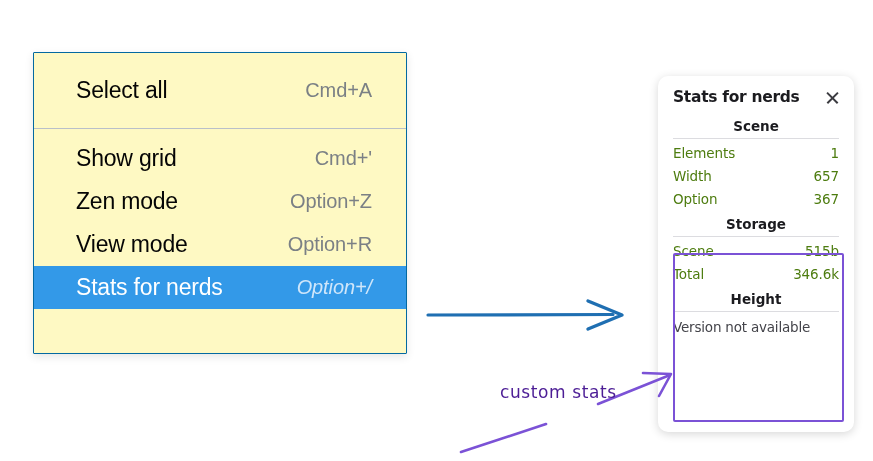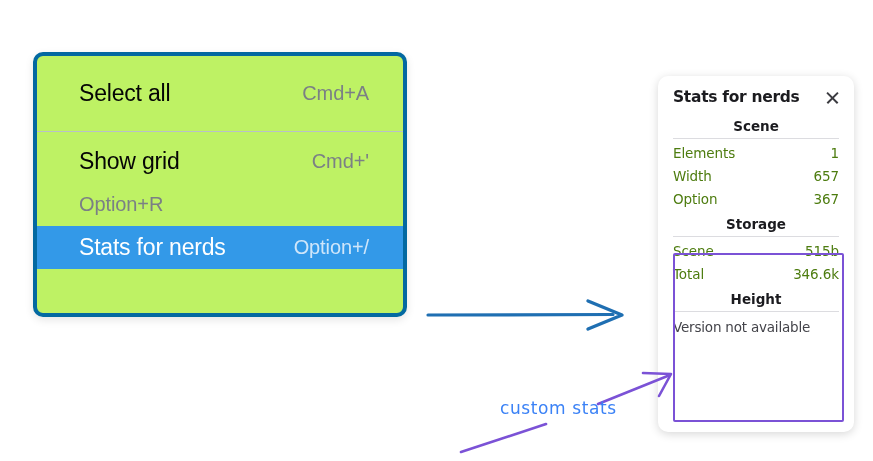--- a/index.html
+++ b/index.html
@@ -15,23 +15,23 @@
     font-family: "Liberation Sans", sans-serif;
     -webkit-font-smoothing: antialiased;
   }
 
   
   #context-menu {
     position: absolute;
     left: 33px;
     top: 52px;
     width: 374px;
-    background: #bef264;
-    border: 4px solid #0369a1;
-    border-radius: 10px;
+    background: #fef9c3;
+    border: 1px solid #0369a1;
+    border-radius: 1px;
     box-shadow: 0 3px 9px rgba(0,0,0,0.10);
     box-sizing: border-box;
     overflow: hidden;
   }
   .menu-group {
     padding: 8px 0;
   }
   .menu-group.group-top {
     padding-top: 16px;
     padding-bottom: 16px;
@@ -62,20 +62,21 @@
     white-space: nowrap;
   }
   .menu-item.selected {
     background: #3399e8;
   }
   .menu-item.selected .menu-label {
     color: #ffffff;
   }
   .menu-item.selected .menu-shortcut {
     color: #cfe6fa;
+    font-style: italic;
   }
   .menu-group.group-bottom-pad {
     height: 20px;
   }
 
   
   #stats-panel {
     position: absolute;
     left: 658px;
     top: 76px;
@@ -163,24 +164,24 @@
   
   #annotations {
     position: absolute;
     left: 0; top: 0;
     width: 873px; height: 461px;
     pointer-events: none;
   }
   .annotation-label {
     position: absolute;
     left: 500px;
-    top: 398px;
+    top: 382px;
     font-family: "DejaVu Sans", sans-serif;
     font-size: 17px;
-    color: #3b82f6;
+    color: #4c1d95;
     letter-spacing: 0.6px;
   }
 </style>
 </head>
 <body>
 
 <div id="context-menu">
 
   <div class="menu-group group-top">
     <div class="menu-item">
@@ -190,20 +191,25 @@
   </div>
 
   <div class="menu-separator"></div>
 
   <div class="menu-group">
     <div class="menu-item">
       <span class="menu-label">Show grid</span>
       <span class="menu-shortcut">Cmd+'</span>
     </div>
     <div class="menu-item">
+      <span class="menu-label">Zen mode</span>
+      <span class="menu-shortcut">Option+Z</span>
+    </div>
+    <div class="menu-item">
+      <span class="menu-label">View mode</span>
       <span class="menu-shortcut">Option+R</span>
     </div>
     <div class="menu-item selected">
       <span class="menu-label">Stats for nerds</span>
       <span class="menu-shortcut">Option+/</span>
     </div>
   </div>
 
   <div class="menu-group group-bottom-pad"></div>
 </div>

